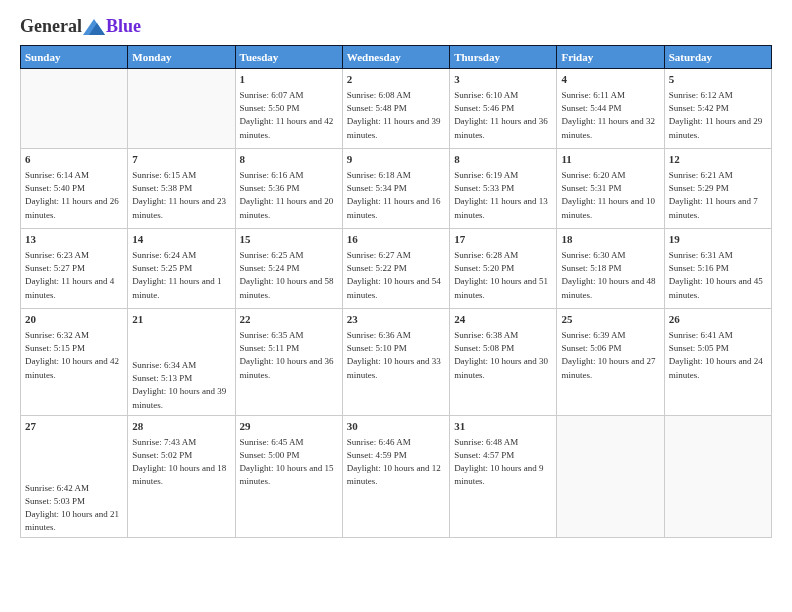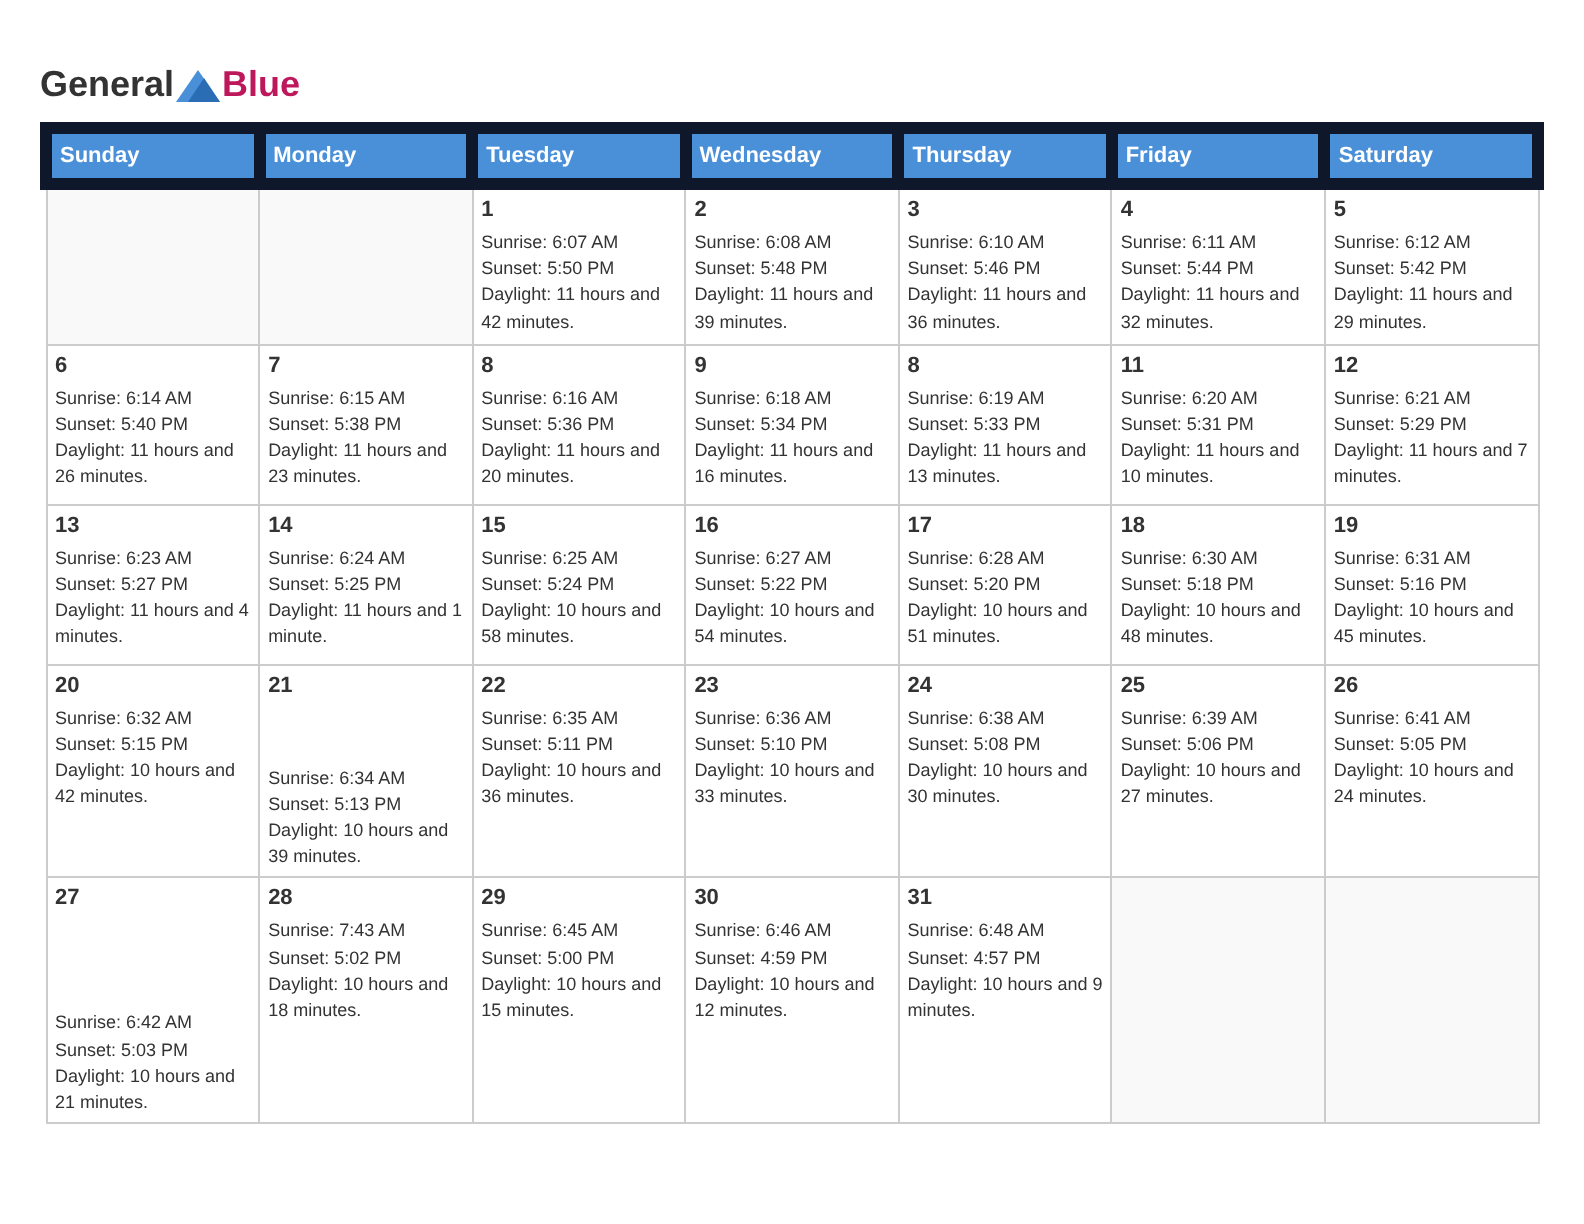--- a/index.html
+++ b/index.html
@@ -6,22 +6,23 @@
     body {
       font-family: Arial, sans-serif;
       background: #fff;
       width: 792px;
       height: 612px;
       overflow: hidden;
     }
     .page {
       width: 792px;
       height: 612px;
-      padding: 32px 20px 10px 20px;
+      padding: 16px 20px 10px 20px;
       background: #fff;
+      font-family: Liberation Serif, serif;
     }
     .header {
       display: flex;
       justify-content: space-between;
       align-items: flex-start;
       margin-bottom: 8px;
     }
     .logo {
       display: flex;
       flex-direction: column;
@@ -31,21 +32,21 @@
       display: flex;
       align-items: center;
       font-size: 18px;
       font-weight: bold;
       color: #333;
     }
     .logo-general {
       color: #333;
     }
     .logo-blue {
-      color: #be185d;
+      color: #6d28d9;
     }
     .logo-icon {
       width: 22px;
       height: 16px;
       margin: 0 1px;
     }
     .title-block {
       text-align: right;
     }
     .month-title {
@@ -62,21 +63,21 @@
       border-collapse: collapse;
       font-size: 10px;
     }
     .calendar thead tr th {
       background: #4a90d9;
       color: #fff;
       padding: 5px 4px;
       text-align: left;
       font-size: 11px;
       font-weight: bold;
-      border: 6px solid #0f172a;
+      border: 1px solid #0f172a;
     }
     .calendar tbody tr td {
       border: 1px solid #ccc;
       vertical-align: top;
       padding: 3px 4px;
       width: calc(100% / 7);
       min-height: 70px;
       height: 80px;
       background: #fff;
       color: #333;

